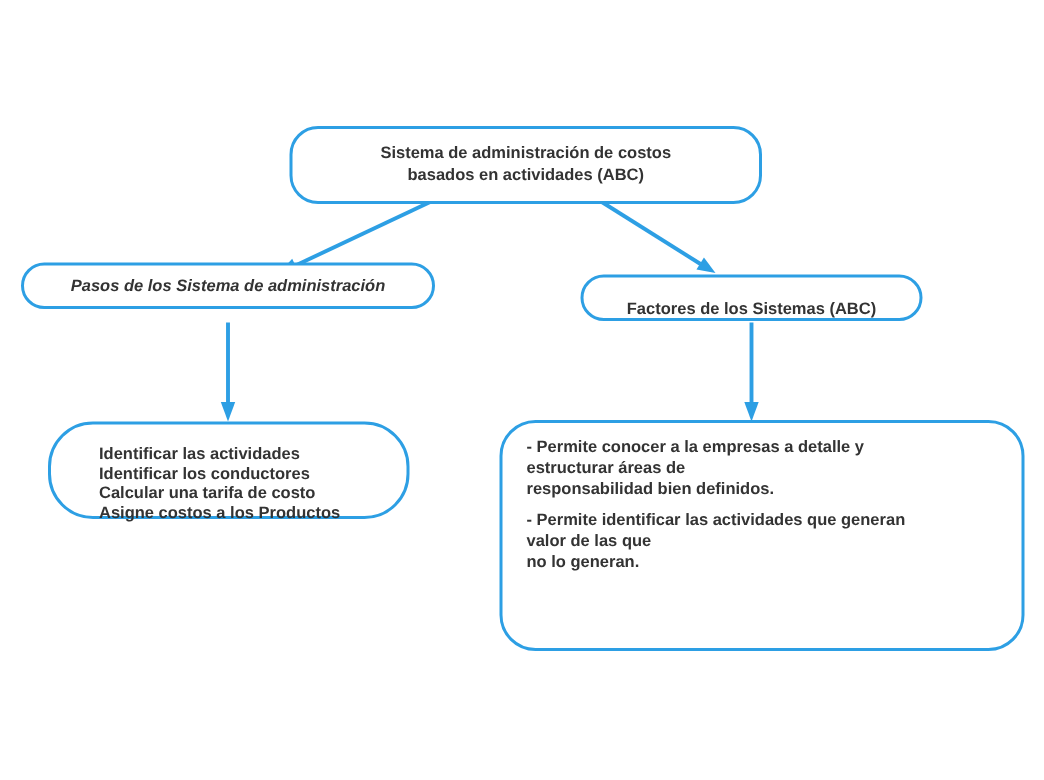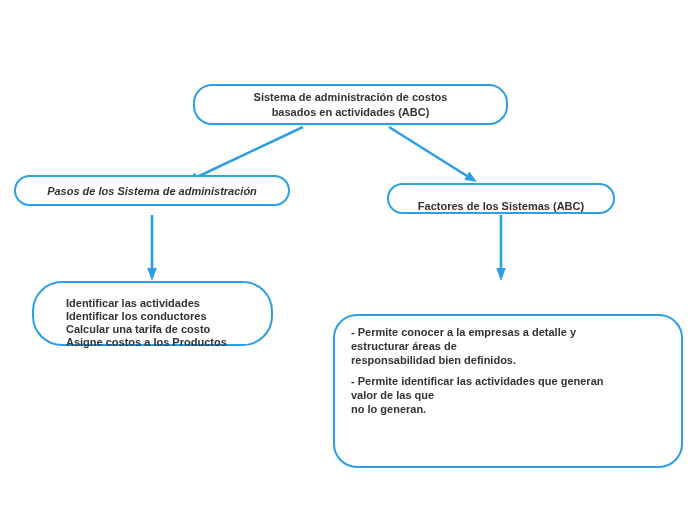--- a/index.html
+++ b/index.html
@@ -32,21 +32,21 @@
   }
   .center {
     display: flex;
     flex-direction: column;
     align-items: center;
     justify-content: center;
     text-align: center;
   }
   .node-root {
     left: 193px; top: 84px;
-    width: 315px; height: 41px;
+    width: 315px; height: 52px;
     border-radius: 19px;
     font-size: 11px;
     line-height: 15px;
   }
   .node-steps {
     left: 14px; top: 175px;
     width: 276px; height: 31px;
     border-radius: 16px;
     font-size: 11px;
     font-style: italic;
@@ -67,21 +67,20 @@
     padding: 14px 8px 4px 32px;
     white-space: pre-line;
   }
   .node-factors-detail {
     left: 333px; top: 280px;
     width: 350px; height: 154px;
     border-radius: 24px;
     font-size: 11px;
     line-height: 14px;
     padding: 9px 12px 6px 16px;
-    margin-top: 34px;
   }
   .node-factors-detail .para {
     white-space: pre-line;
     margin: 0 0 7px 0;
   }
   .connector-line {
     stroke: var(--accent, #2d9fe4);
     stroke-width: 2.6;
     fill: none;
   }

